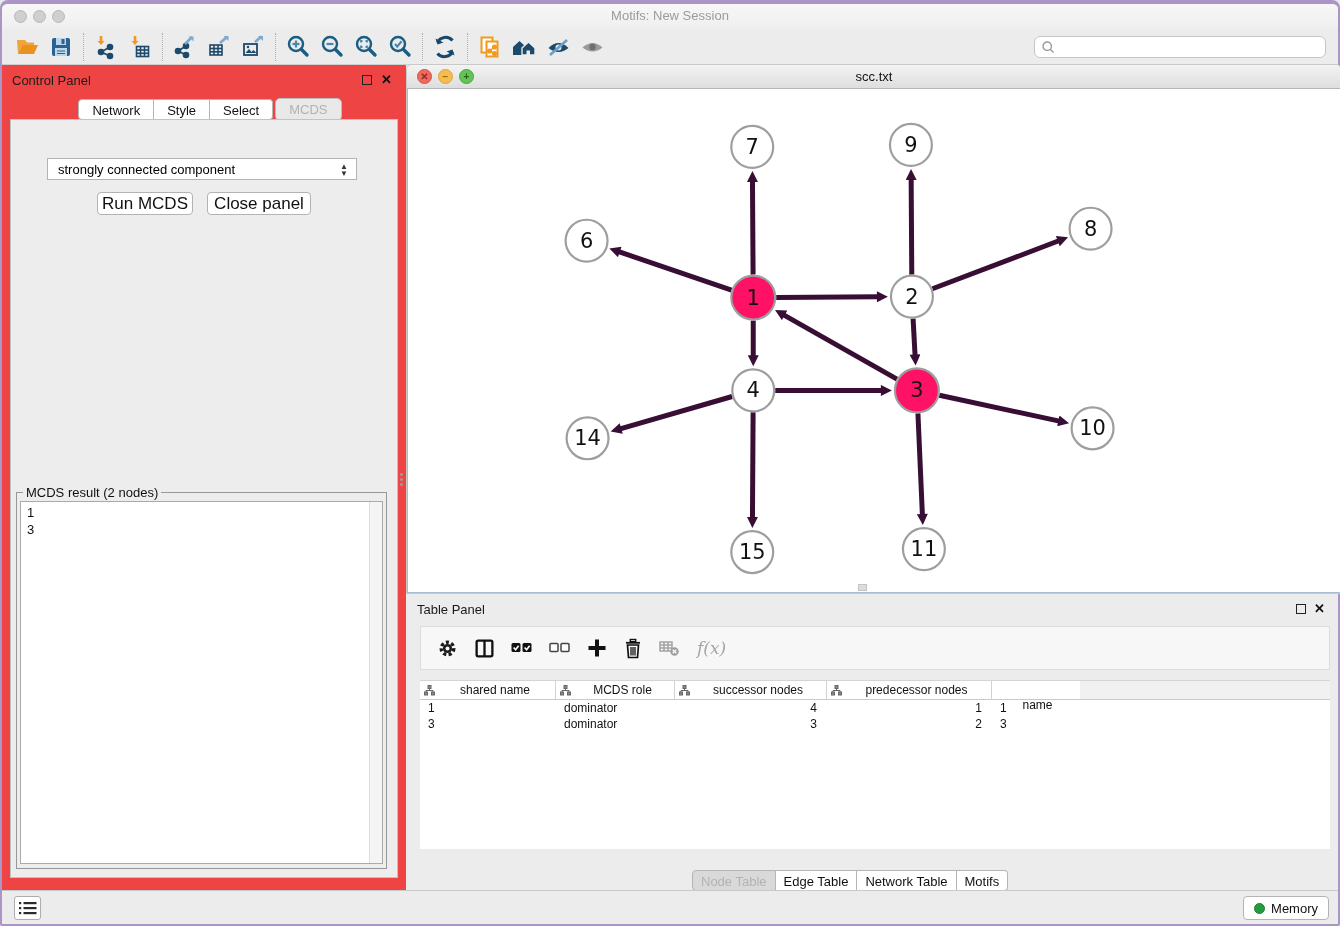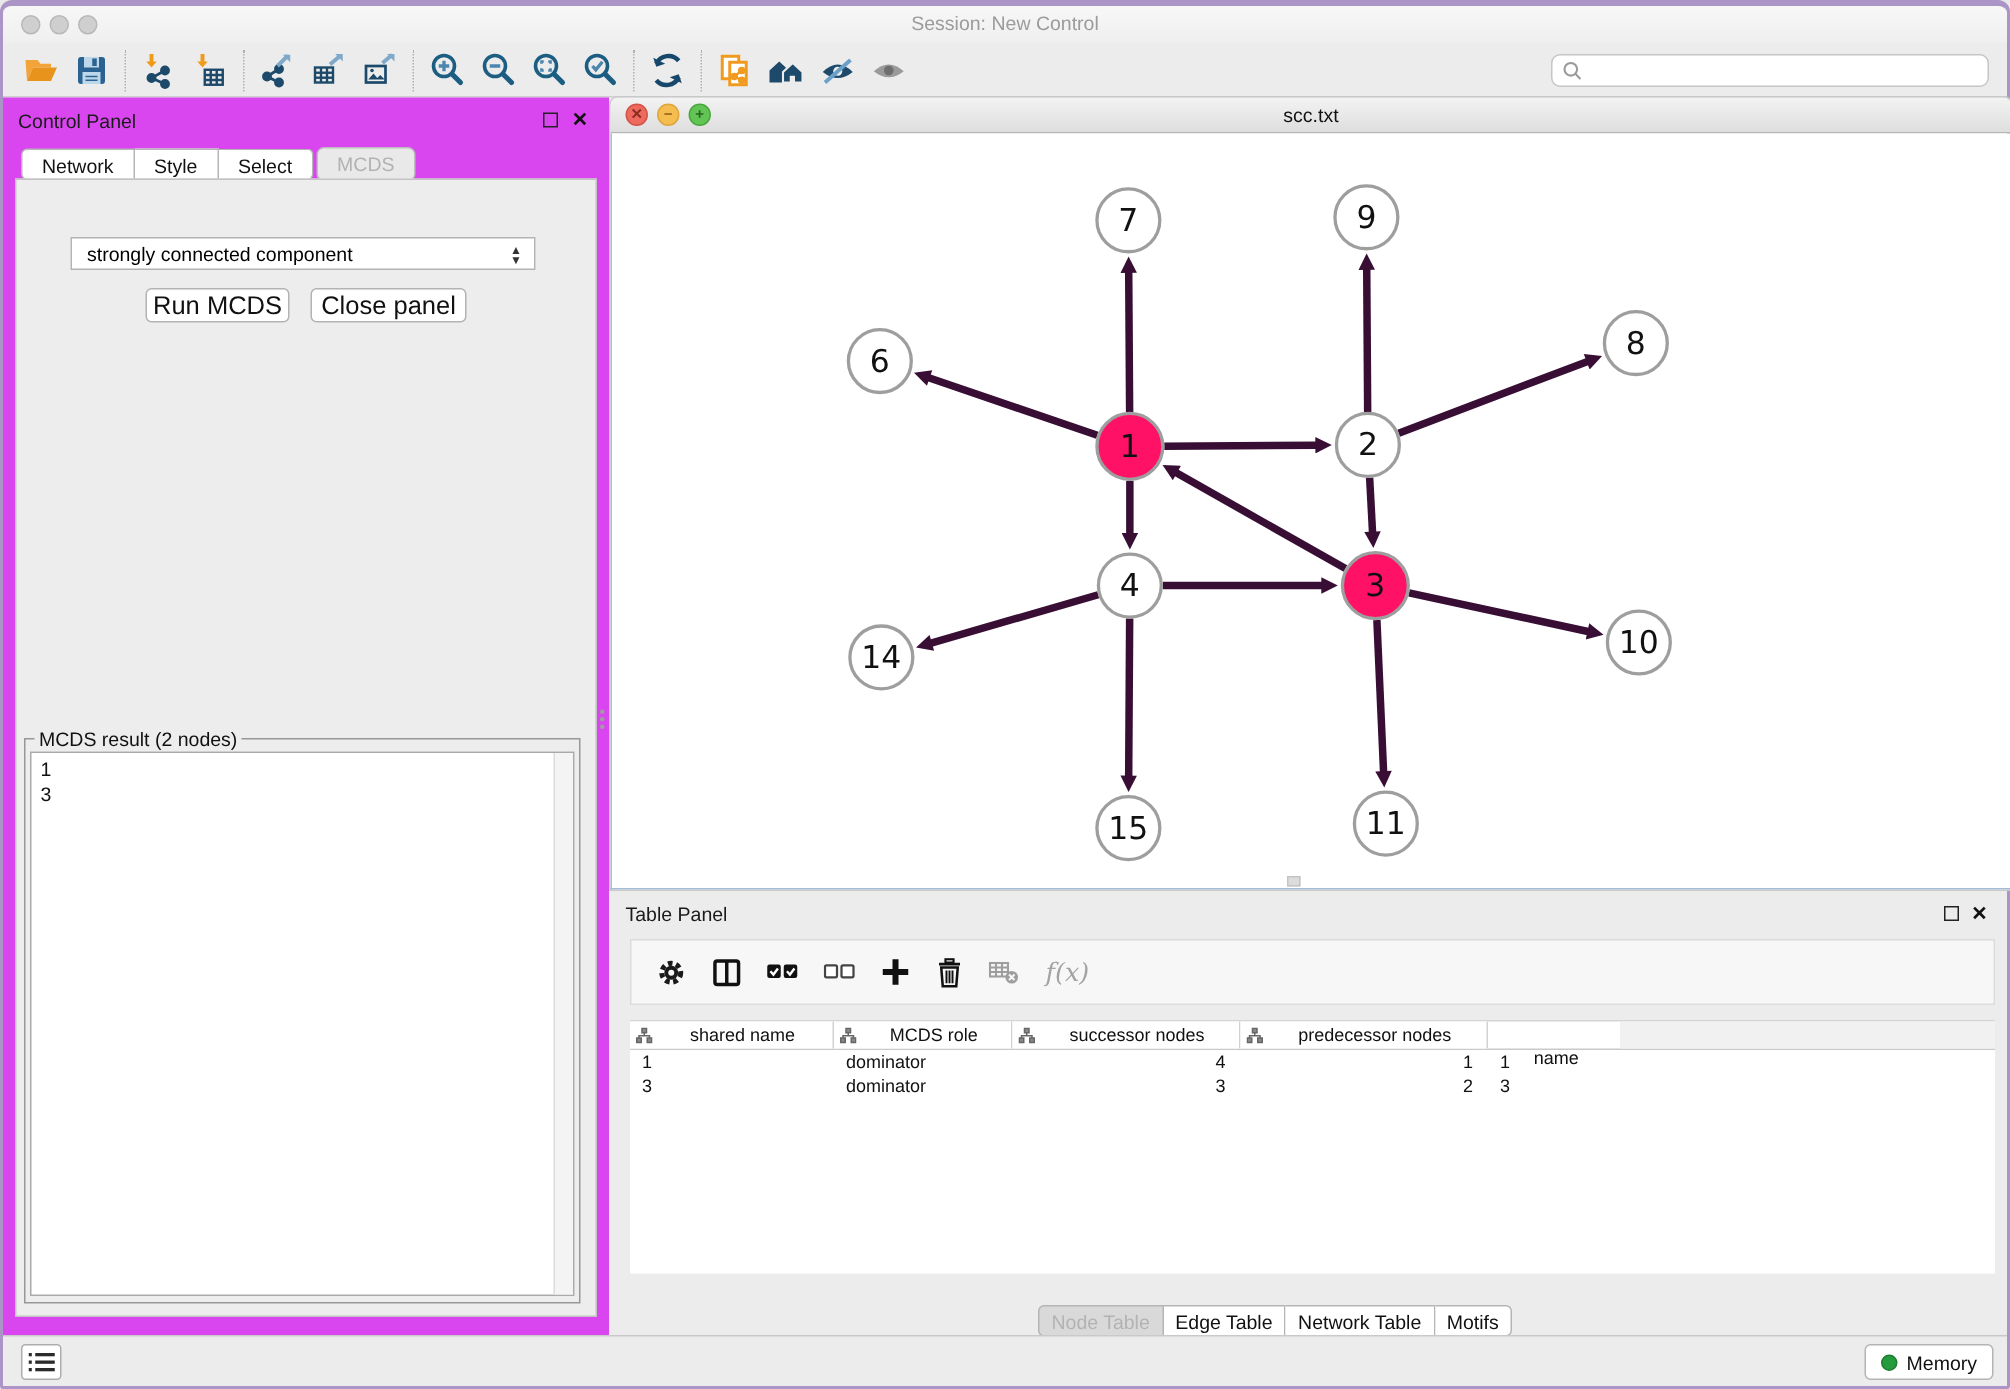--- a/index.html
+++ b/index.html
@@ -14,26 +14,26 @@
   .win-title { position:absolute; left:0; right:0; top:4px; text-align:center; font-size:13px; color:#9b9b9b; }
 
   
   .toolbar { position:absolute; left:0; top:25px; right:0; height:36px; background:#ececec; border-bottom:1px solid #cfcfcf; display:flex; align-items:center; padding-left:8px; }
   .tbtn { width:34px; height:30px; display:flex; align-items:center; justify-content:center; }
   .tsep { width:1px; height:28px; border-left:1px dotted #b0b0b0; margin:0 5px; }
   .searchbox { position:absolute; right:12px; top:7px; width:292px; height:22px; background:#fff; border:1px solid #c6c6c6; border-radius:6px; display:flex; align-items:center; padding-left:6px; }
   .searchbox input { border:none; outline:none; flex:1; height:18px; font-size:13px; background:transparent; }
 
   
-  .control-panel { position:absolute; left:0; top:61px; width:404px; bottom:34px; background:#d946ef; }
+  .control-panel { position:absolute; left:0; top:61px; width:404px; bottom:34px; background:#ef4444; }
   .panel-head { position:absolute; left:0; right:0; top:6px; height:20px; }
   .panel-head .ptitle { position:absolute; left:10px; top:2px; font-size:13px; color:#1a1a1a; }
   .float-ic { position:absolute; top:4px; width:10px; height:10px; border:1.5px solid #222; }
   .close-ic { position:absolute; top:1px; font-size:13px; font-weight:bold; color:#111; }
-  .cp-tabs { position:absolute; top:33px; left:0; right:0; display:flex; align-items:flex-end;margin-left:12px; }
+  .cp-tabs { position:absolute; top:33px; left:0; right:0; display:flex; justify-content:center; align-items:flex-end;margin-left:12px; }
   .tabseg { background:#fff; border:1px solid #b5b5b5; border-left:none; padding:3px 13px 3px; font-size:13px; color:#111; height:21px; }
   .tabseg.first { border-left:1px solid #b5b5b5; border-radius:4px 0 0 4px; }
   .tabseg.last { border-radius:0 4px 4px 0; }
   .tabseg.mcds { margin-left:2px; background:#e9e9e9; color:#b2b2b2; border:1px solid #bdbdbd; border-radius:5px; height:23px; margin-bottom:-1px; }
   .cp-content { position:absolute; left:8px; right:8px; top:54px; bottom:12px; background:#ededed; border:1px solid #c3c3c3; }
   .opt-label { position:absolute; top:16px; left:0; right:0; text-align:center; font-size:13px; color:#111; }
   .cselect { position:absolute; top:38px; left:36px; width:310px; height:22px; background:#fff; border:1px solid #b3b3b3; border-radius:0; font-size:13px; display:flex; align-items:center; padding-left:10px; }
   .cselect .stepper { position:absolute; right:6px; top:2px; width:12px; height:18px; display:flex; flex-direction:column; align-items:center; justify-content:center; font-size:8px; line-height:7px; color:#333; }
   .btn { position:absolute; top:72px; height:23px; background:#fff; border:1px solid #b3b3b3; border-radius:4px; font-size:17px; color:#111; display:flex; align-items:center; justify-content:center; }
   .fieldset { position:absolute; left:5px; top:372px; width:371px; height:377px; border:1px solid #979797; }
@@ -86,21 +86,21 @@
 <body>
 
 <div class="app">
 
   <div class="titlebar">
     <div class="traffic">
       <div class="dot"></div>
       <div class="dot"></div>
       <div class="dot"></div>
     </div>
-    <div class="win-title">Session: New Control</div>
+    <div class="win-title">Motifs: New Session</div>
   </div>
 
   <div class="toolbar">
     <div class="tbtn">
       <svg width="26" height="26" viewBox="0 0 26 26">
           <path d="M3 6h8l2 2.5h7v2.5H8l-4 9z" fill="#f2a33a"></path>
           <path d="M4 20l4-9h16l-4 9z" fill="#e8941c"></path>
         </svg>
     </div>
     <div class="tbtn">

